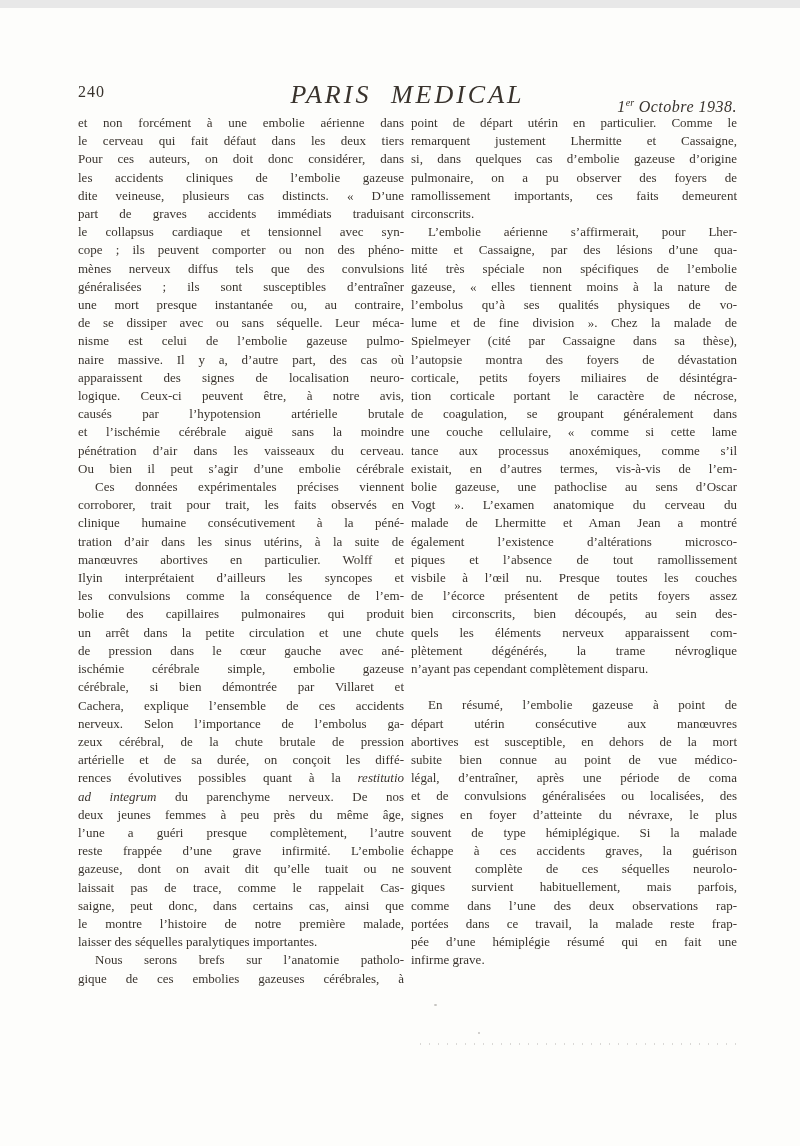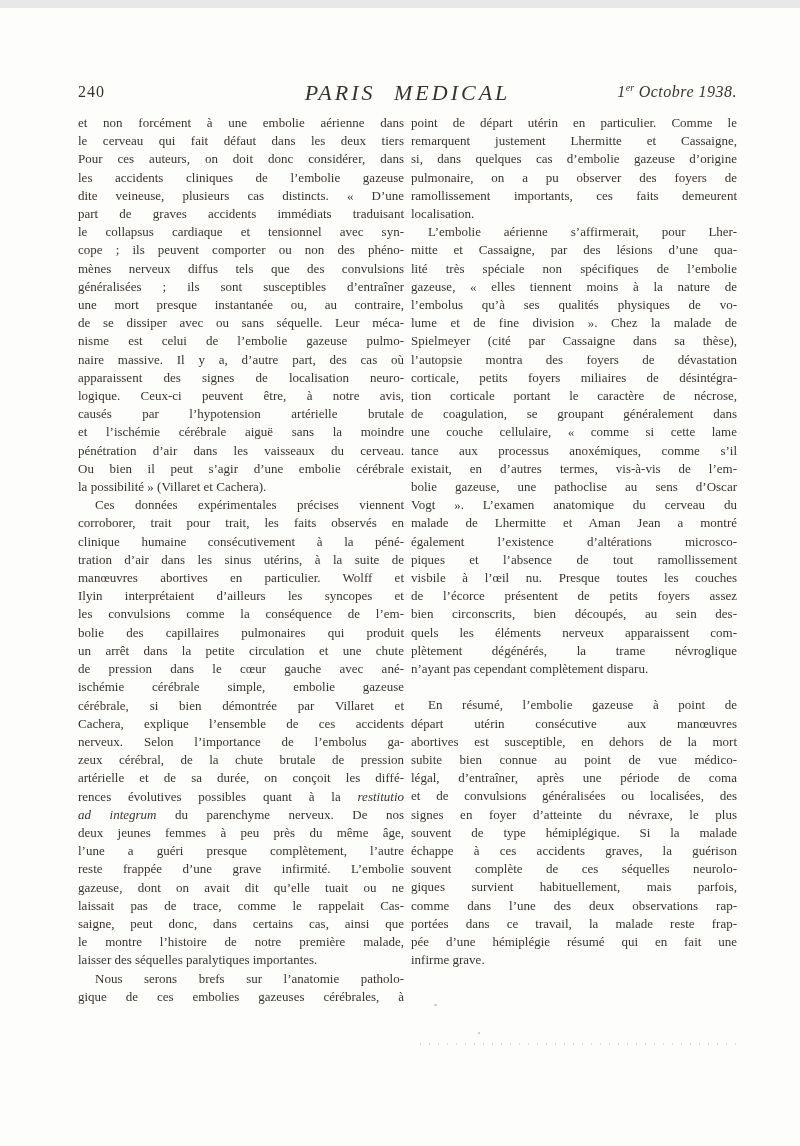--- a/index.html
+++ b/index.html
@@ -11,24 +11,24 @@
   }
   
   .pageheader{
     position:relative;height:26px;margin:72px 63px 8px 78px;
   }
   .pagenum{
     position:absolute;left:0;top:3px;font-size:16px;letter-spacing:1px;
   }
   .journal{
     position:absolute;left:50%;top:0;transform:translateX(-50%);
-    font-style:italic;font-size:22px;letter-spacing:3px;word-spacing:10px;white-space:nowrap;
+    font-style:italic;font-size:26px;letter-spacing:3px;word-spacing:10px;white-space:nowrap;
   }
   .issuedate{
-    position:absolute;right:0;top:2px;font-style:italic;font-size:16px;white-space:nowrap;letter-spacing:.5px;
+    position:absolute;right:0;top:17px;font-style:italic;font-size:16px;white-space:nowrap;letter-spacing:.5px;
   }
   .issuedate sup{font-size:10px;font-style:italic;vertical-align:6px;letter-spacing:0;}
   
   .cols{
     display:flex;gap:7px;margin:0 63px 0 78px;
   }
   .col{flex:1 1 0;min-width:0;font-size:13px;line-height:18.2px;}
   .para{margin:0;}
   .para.gap{margin-top:18px;}
   .line{
@@ -75,21 +75,20 @@
           <div class="line">une mort presque instantanée ou, au contraire,</div>
           <div class="line">de se dissiper avec ou sans séquelle. Leur méca-</div>
           <div class="line">nisme est celui de l’embolie gazeuse pulmo-</div>
           <div class="line">naire massive. Il y a, d’autre part, des cas où</div>
           <div class="line">apparaissent des signes de localisation neuro-</div>
           <div class="line">logique. Ceux-ci peuvent être, à notre avis,</div>
           <div class="line">causés par l’hypotension artérielle brutale</div>
           <div class="line">et l’ischémie cérébrale aiguë sans la moindre</div>
           <div class="line">pénétration d’air dans les vaisseaux du cerveau.</div>
           <div class="line">Ou bien il peut s’agir d’une embolie cérébrale</div>
-          <div class="line lastline">la possibilité » (Villaret et Cachera).</div>
         </div>
         <div class="para">
           <div class="line indent">Ces données expérimentales précises viennent</div>
           <div class="line">corroborer, trait pour trait, les faits observés en</div>
           <div class="line">clinique humaine consécutivement à la péné-</div>
           <div class="line">tration d’air dans les sinus utérins, à la suite de</div>
           <div class="line">manœuvres abortives en particulier. Wolff et</div>
           <div class="line">Ilyin interprétaient d’ailleurs les syncopes et</div>
           <div class="line">les convulsions comme la conséquence de l’em-</div>
           <div class="line">bolie des capillaires pulmonaires qui produit</div>
@@ -117,21 +116,21 @@
           <div class="line">gique de ces embolies gazeuses cérébrales, à</div>
         </div>
       </div>
     <div class="col" id="col-right">
         <div class="para">
           <div class="line">point de départ utérin en particulier. Comme le</div>
           <div class="line">remarquent justement Lhermitte et Cassaigne,</div>
           <div class="line">si, dans quelques cas d’embolie gazeuse d’origine</div>
           <div class="line">pulmonaire, on a pu observer des foyers de</div>
           <div class="line">ramollissement importants, ces faits demeurent</div>
-          <div class="line lastline">localisation.</div>
+          <div class="line lastline">circonscrits.</div>
         </div>
         <div class="para">
           <div class="line indent">L’embolie aérienne s’affirmerait, pour Lher-</div>
           <div class="line">mitte et Cassaigne, par des lésions d’une qua-</div>
           <div class="line">lité très spéciale non spécifiques de l’embolie</div>
           <div class="line">gazeuse, « elles tiennent moins à la nature de</div>
           <div class="line">l’embolus qu’à ses qualités physiques de vo-</div>
           <div class="line">lume et de fine division ». Chez la malade de</div>
           <div class="line">Spielmeyer (cité par Cassaigne dans sa thèse),</div>
           <div class="line">l’autopsie montra des foyers de dévastation</div>

